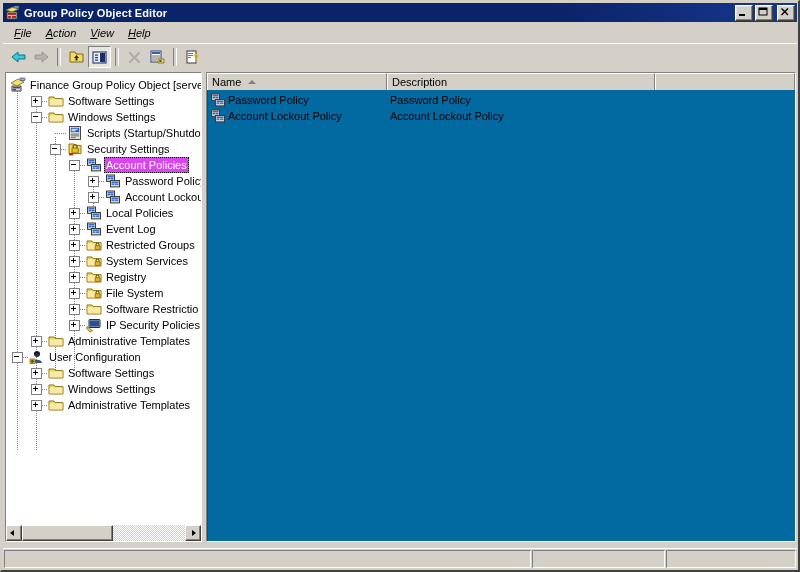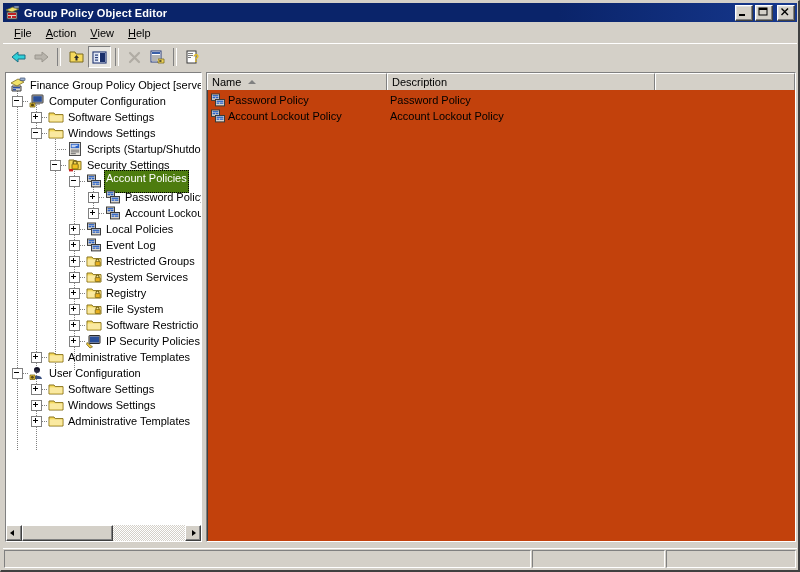--- a/index.html
+++ b/index.html
@@ -50,21 +50,21 @@
     position: relative; cursor: default;
   }
   .tbtn.close { margin-left: 4px; }
   .tbtn .g { position: absolute; left:0; top:0; right:0; bottom:0; }
   
   .menubar {
     position: absolute; left: 2px; top: 22px;
     width: 794px; height: 20px;
     background: #d4d0c8;
     display: flex; align-items: center;
-    padding-left: 4px; box-sizing: border-box;
+    padding-left: 4px; box-sizing: border-box; font-style: italic;
   }
   .menu-item {
     padding: 2px 7px 3px 7px; font-size: 11px; color: #000; cursor: default;
     white-space: nowrap;
   }
   .menu-item u { text-decoration: underline; }
   
   .toolbar {
     position: absolute; left: 2px; top: 42px;
     width: 794px; height: 26px;
@@ -105,23 +105,23 @@
     background: #ffffff;
   }
   .tree-rows { position: relative; padding-top: 4px; }
   .trow {
     position: relative; height: 16px; line-height: 16px;
     white-space: nowrap; display: flex; align-items: center;
     font-size: 11px;
   }
   .tlabel { padding-left: 2px; }
   .tlabel.sel {
-    background: #4d7c0f; color: #ffffff;
+    background: #d946ef; color: #ffffff;
     outline: 1px dotted #000000; outline-offset: -1px;
-    padding: 0 2px 7px 2px;
+    padding: 0 2px 0 2px;
   }
   .expander {
     width: 9px; height: 9px; flex: none;
     border: 1px solid #808080; background: #ffffff;
     position: relative; margin-right: 0px;
   }
   .expander::before {
     content: ""; position: absolute; left: 1px; top: 3px;
     width: 5px; height: 1px; background: #000;
   }
@@ -175,21 +175,21 @@
     box-shadow: inset -1px -1px 0 #808080;
     box-sizing: border-box;
   }
   .arrow-gl {
     position: absolute; left: 50%; top: 50%;
     width: 0; height: 0; border-style: solid;
   }
   .list-panel {
     position: absolute; left: 205px; top: 71px;
     width: 590px; height: 470px;
-    background: #c2410c;
+    background: #0369a1;
     border: 1px solid #808080;
     border-right-color: #ffffff; border-bottom-color: #ffffff;
     box-shadow: inset 1px 1px 0 #404040;
     box-sizing: border-box;
     overflow: hidden;
   }
   .lv-header {
     display: flex; height: 17px; background: #d4d0c8;
     border-bottom: 1px solid #808080; box-sizing: border-box;
   }
@@ -353,33 +353,20 @@
             <span class="ico"><svg width="16" height="16" viewBox="0 0 16 16">
                 <path d="M2 9 L11 9 L11 14 L2 14 Z" fill="#dcd8d0" stroke="#404040" stroke-width="1"></path>
                 <rect x="3" y="10" width="7" height="1.4" fill="#2a4fa8"></rect>
                 <rect x="3" y="12" width="3" height="1.4" fill="#2a4fa8"></rect>
                 <path d="M1 6 L8 2 L14 5 L7 9 Z" fill="#f2e36a" stroke="#7a6a20" stroke-width="0.8"></path>
                 <rect x="10" y="1" width="5" height="2.5" rx="0.5" fill="#9ab0d0" stroke="#3b4b6b" stroke-width="0.7"></rect>
               </svg></span>
             <span class="tlabel">Finance Group Policy Object [server</span>
           </div>
           <div class="trow" style="position: relative;">
-            <div class="dothoriz" style="left: 11px; top: 8px; width: 11px;"></div>
-            <span class="expander" style="position: absolute; left: 6px; top: 3px;"></span>
-            <span class="spacer" style="width: 23px;"></span>
-            <span class="ico"><svg width="16" height="16" viewBox="0 0 16 16">
-                <rect x="3" y="2" width="11" height="8" rx="0.5" fill="#b9b5ad" stroke="#3a3a3a" stroke-width="1"></rect>
-                <rect x="4.2" y="3.2" width="8.6" height="5.6" fill="#2a4f9a"></rect>
-                <rect x="6" y="10" width="5" height="1.6" fill="#8a8680"></rect>
-                <path d="M1 10 L6 10 L6 14 L1 14 Z" fill="#f2c83c" stroke="#7a6a20" stroke-width="0.8"></path>
-                <circle cx="3.5" cy="12" r="1.6" fill="#5a4a10"></circle>
-              </svg></span>
-            <span class="tlabel">Computer Configuration</span>
-          </div>
-          <div class="trow" style="position: relative;">
             <div class="dothoriz" style="left: 30px; top: 8px; width: 11px;"></div>
             <span class="expander plus" style="position: absolute; left: 25px; top: 3px;"></span>
             <span class="spacer" style="width: 42px;"></span>
             <span class="ico"><svg width="16" height="16" viewBox="0 0 16 16">
                 <path d="M1 4 L6 4 L7.2 5.6 L15 5.6 L15 13 L1 13 Z" fill="#f5d95c" stroke="#8a7420" stroke-width="1"></path>
                 <path d="M1.6 6.4 L14.4 6.4 L14.4 12.4 L1.6 12.4 Z" fill="#fae9a0"></path>
               </svg></span>
             <span class="tlabel">Software Settings</span>
           </div>
           <div class="trow" style="position: relative;">

